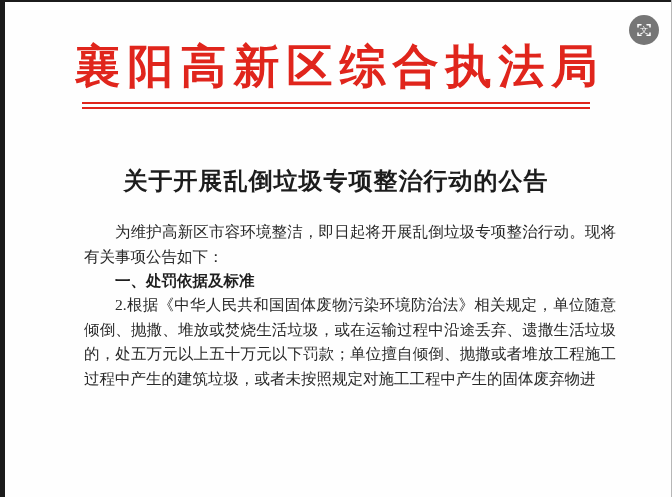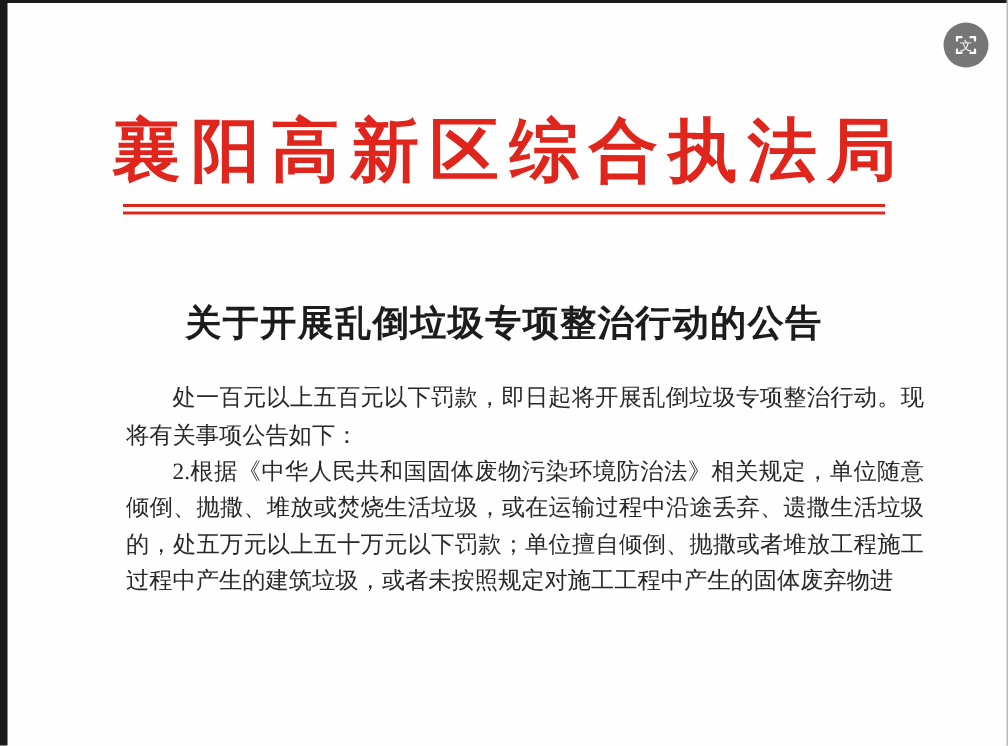--- a/index.html
+++ b/index.html
@@ -19,21 +19,21 @@
     width:30px; height:30px; border-radius:50%;
     background:#767676;
     display:flex; align-items:center; justify-content:center;
     cursor:pointer; z-index:5;
   }
   .translate-btn svg { display:block; }
 
   .doc { position:relative; width:100%; height:100%; }
 
   .masthead {
-    margin:0; padding-top:70px;
+    margin:0; padding-top:36px;
     text-align:center;
     font-size:46px; font-weight:bold;
     letter-spacing:7px; text-indent:7px;
     font-family:"Liberation Serif","DejaVu Serif",serif;
     line-height:1.35;
     white-space:nowrap;
   }
   .double-rule {
     width:508px; margin:4px auto 0;
     height:3px;
@@ -82,16 +82,17 @@
 </div>
 
 <div class="doc">
   <h1 class="masthead" style="color:#e0251c">襄阳高新区综合执法局</h1>
 
   <div class="double-rule"></div>
 
   <h2 class="doc-title">关于开展乱倒垃圾专项整治行动的公告</h2>
 
   <div class="doc-body">
-    <p>处一百元以上五百元以下罚款，即日起将开展乱倒垃圾专项整治行动。现将有关事项公告如下：</p>
+    <p>为维护高新区市容环境整洁，即日起将开展乱倒垃圾专项整治行动。现将有关事项公告如下：</p>
+    <p class="section-heading">一、处罚依据及标准</p>
     <p>2.根据《中华人民共和国固体废物污染环境防治法》相关规定，单位随意倾倒、抛撒、堆放或焚烧生活垃圾，或在运输过程中沿途丢弃、遗撒生活垃圾的，处五万元以上五十万元以下罚款；单位擅自倾倒、抛撒或者堆放工程施工过程中产生的建筑垃圾，或者未按照规定对施工工程中产生的固体废弃物进</p>
   </div>
 </div>
 
 </body></html>

